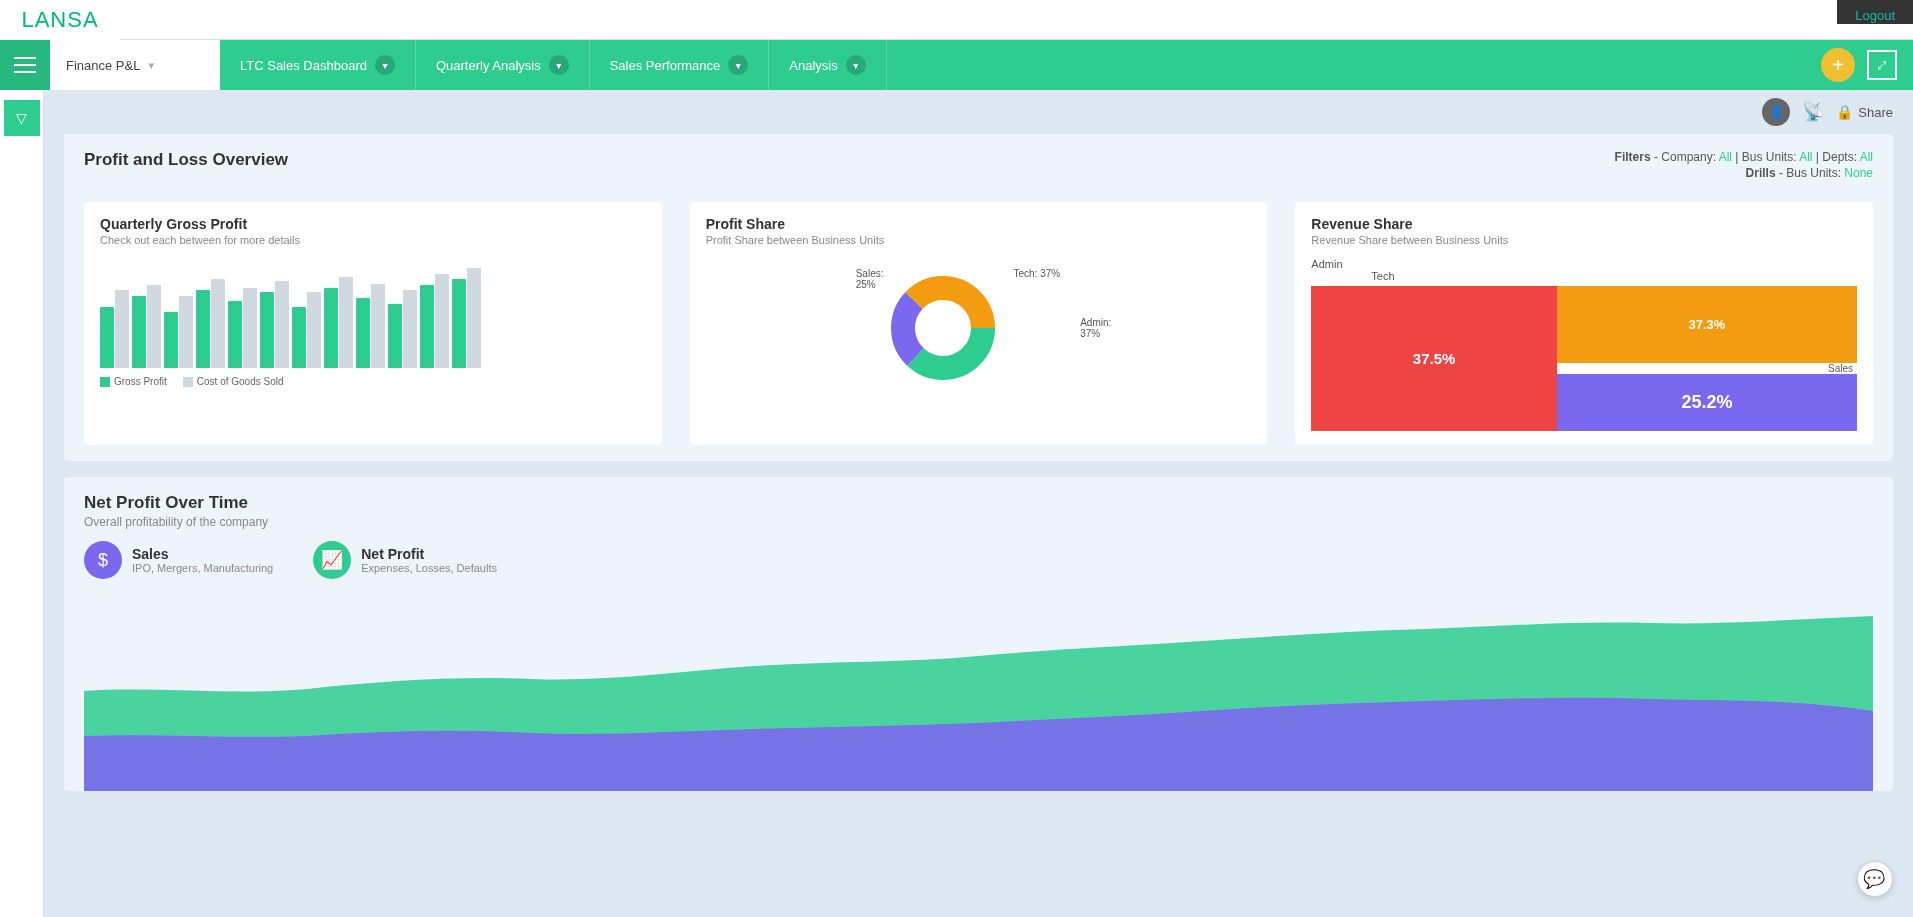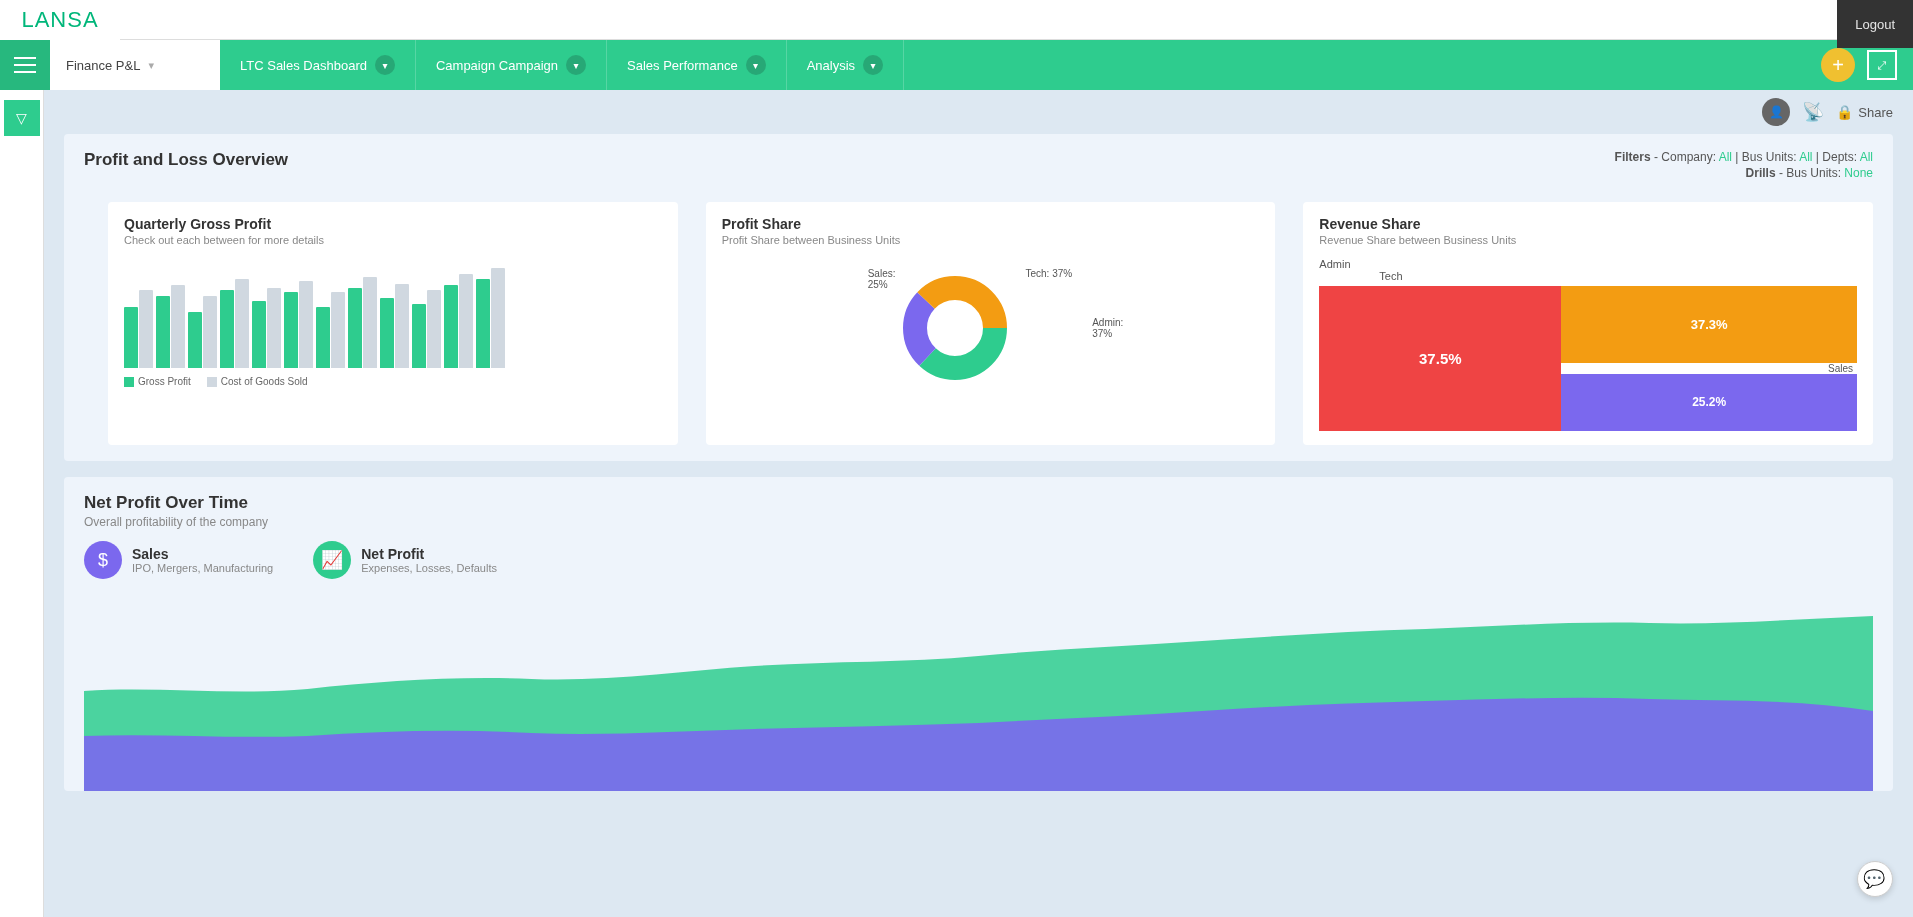--- a/index.html
+++ b/index.html
@@ -15,22 +15,22 @@
       position: relative;
     }
     .lansa-logo {
       display: flex; align-items: center; justify-content: center;
       width: 120px; height: 40px; background: #fff;
       padding: 0 12px;
     }
     .lansa-logo span { color: #00b67a; font-size: 22px; font-weight: 400; letter-spacing: 1px; }
     .logout-btn {
       position: absolute; right: 0; top: 0;
-      background: #333; color: #e5e5e5;
-      border: none; padding: 8px 18px; font-size: 13px; cursor: pointer; height: 48px;
+      background: #333; color: #14b8a6;
+      border: none; padding: 8px 18px; font-size: 13px; cursor: pointer; height: 24px;
     }
 
     
     .nav-bar {
       display: flex; align-items: center;
       background: #2ecc8e;
       height: 50px;
       padding: 0;
     }
     .hamburger-btn {
@@ -108,21 +108,21 @@
       padding: 16px 20px;
     }
 
     .card-title { font-size: 17px; font-weight: 600; color: #333; margin-bottom: 4px; }
     .card-filters { font-size: 12px; color: #555; text-align: right; margin-bottom: 2px; }
     .card-filters a { color: #2ecc8e; text-decoration: none; }
     .card-drills { font-size: 12px; color: #555; text-align: right; margin-bottom: 12px; }
     .card-drills a { color: #2ecc8e; text-decoration: none; }
 
     
-    .charts-row { display: flex; gap: 28px; margin-left: 24px; }
+    .charts-row { display: flex; gap: 28px; }
     .chart-panel {
       background: #fff;
       border-radius: 4px;
       padding: 14px 16px;
       flex: 1;
     }
     .chart-panel-title { font-size: 14px; font-weight: 700; color: #333; margin-bottom: 2px; }
     .chart-panel-subtitle { font-size: 11px; color: #888; margin-bottom: 12px; }
 
     
@@ -204,21 +204,21 @@
   <div class="finance-tab">
     <span class="tab-name">Finance P&amp;L</span>
     <span class="tab-arrow">▾</span>
   </div>
   <div class="nav-tabs">
     <div class="nav-tab">
       <span>LTC Sales Dashboard</span>
       <span class="tab-arrow">▾</span>
     </div>
     <div class="nav-tab">
-      <span>Campaign Campaign</span>
+      <span>Quarterly Analysis</span>
       <span class="tab-arrow">▾</span>
     </div>
     <div class="nav-tab">
       <span>Sales Performance</span>
       <span class="tab-arrow">▾</span>
     </div>
     <div class="nav-tab">
       <span>Analysis</span>
       <span class="tab-arrow">▾</span>
     </div>
@@ -363,21 +363,21 @@
             </div>
             <div class="treemap">
 
               <div style="width:45%; display:flex; flex-direction:column;">
                 <div class="treemap-cell" style="background:#ef4444; height:145px; font-size:15px;">37.5%</div>
               </div>
 
               <div style="width:55%; display:flex; flex-direction:column;">
                 <div class="treemap-cell" style="background:#f39c12; height:80px; font-size:13px;">37.3%</div>
                 <div style="font-size:10px; color:#555; text-align:right; padding-right:4px;">Sales</div>
-                <div class="treemap-cell" style="background:#7b68ee; height:60px; font-size:12px;">25.2%</div>
+                <div class="treemap-cell" style="background:#7b68ee; height:60px; font-size:18px;">25.2%</div>
               </div>
             </div>
           </div>
         </div>
 
       </div>
     </div>
 
     <div class="net-profit-card">
       <div class="np-title">Net Profit Over Time</div>

